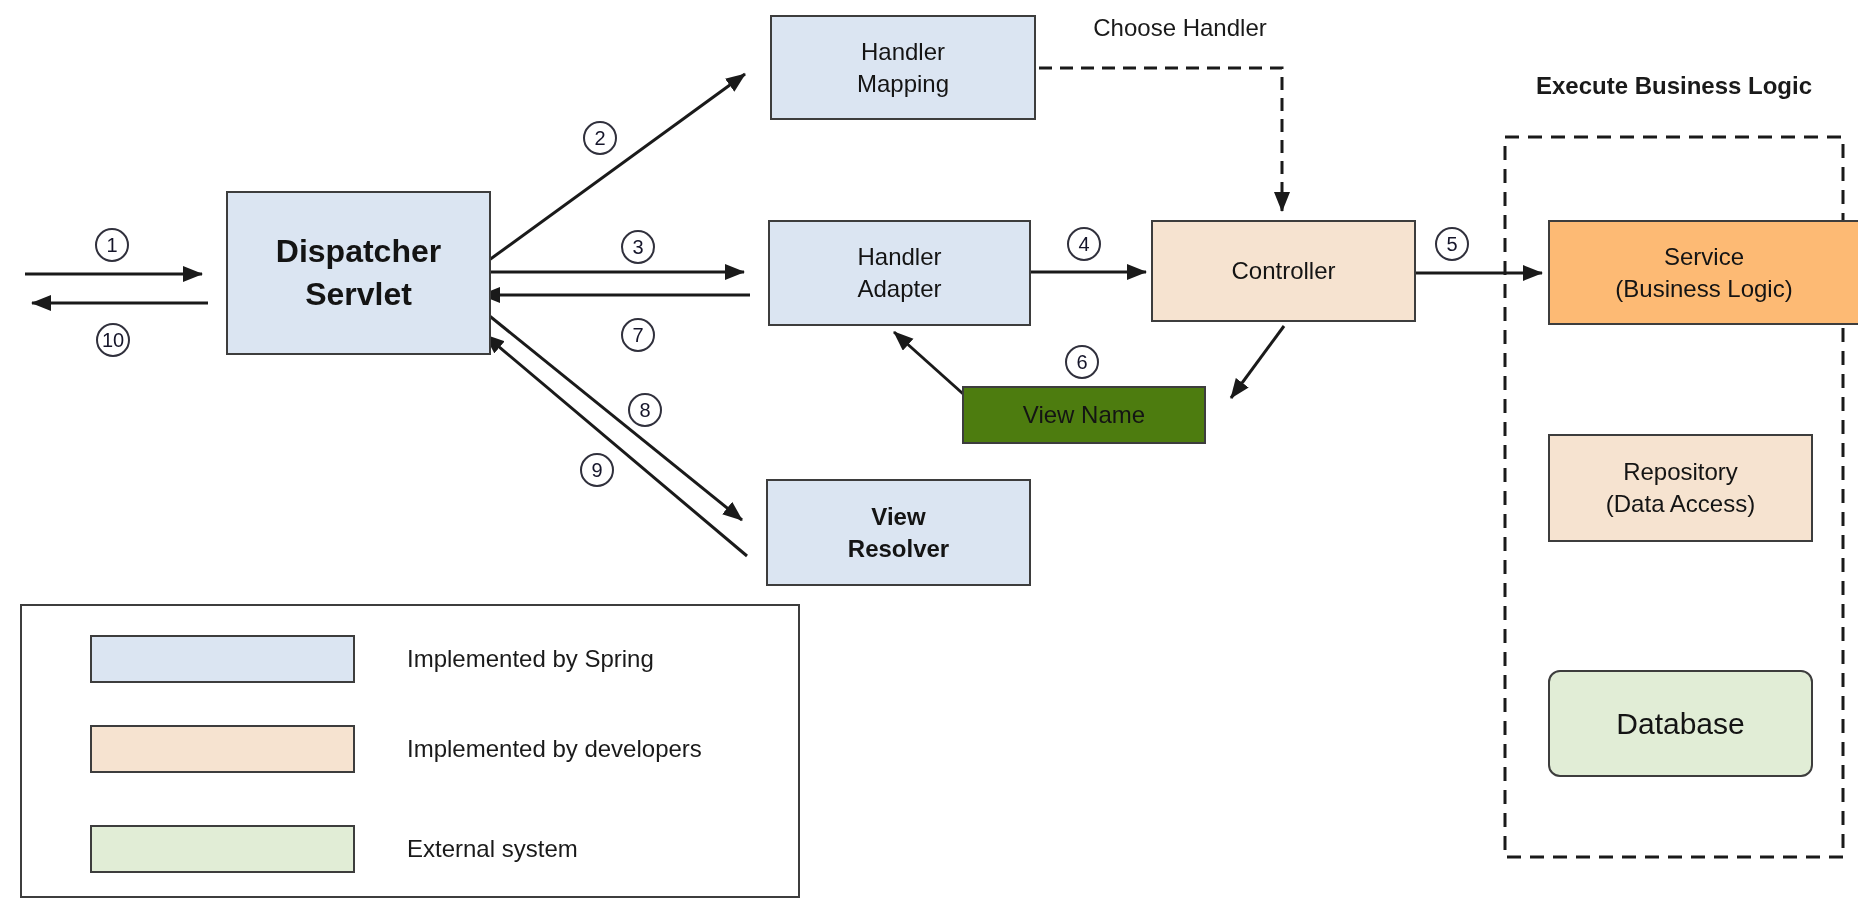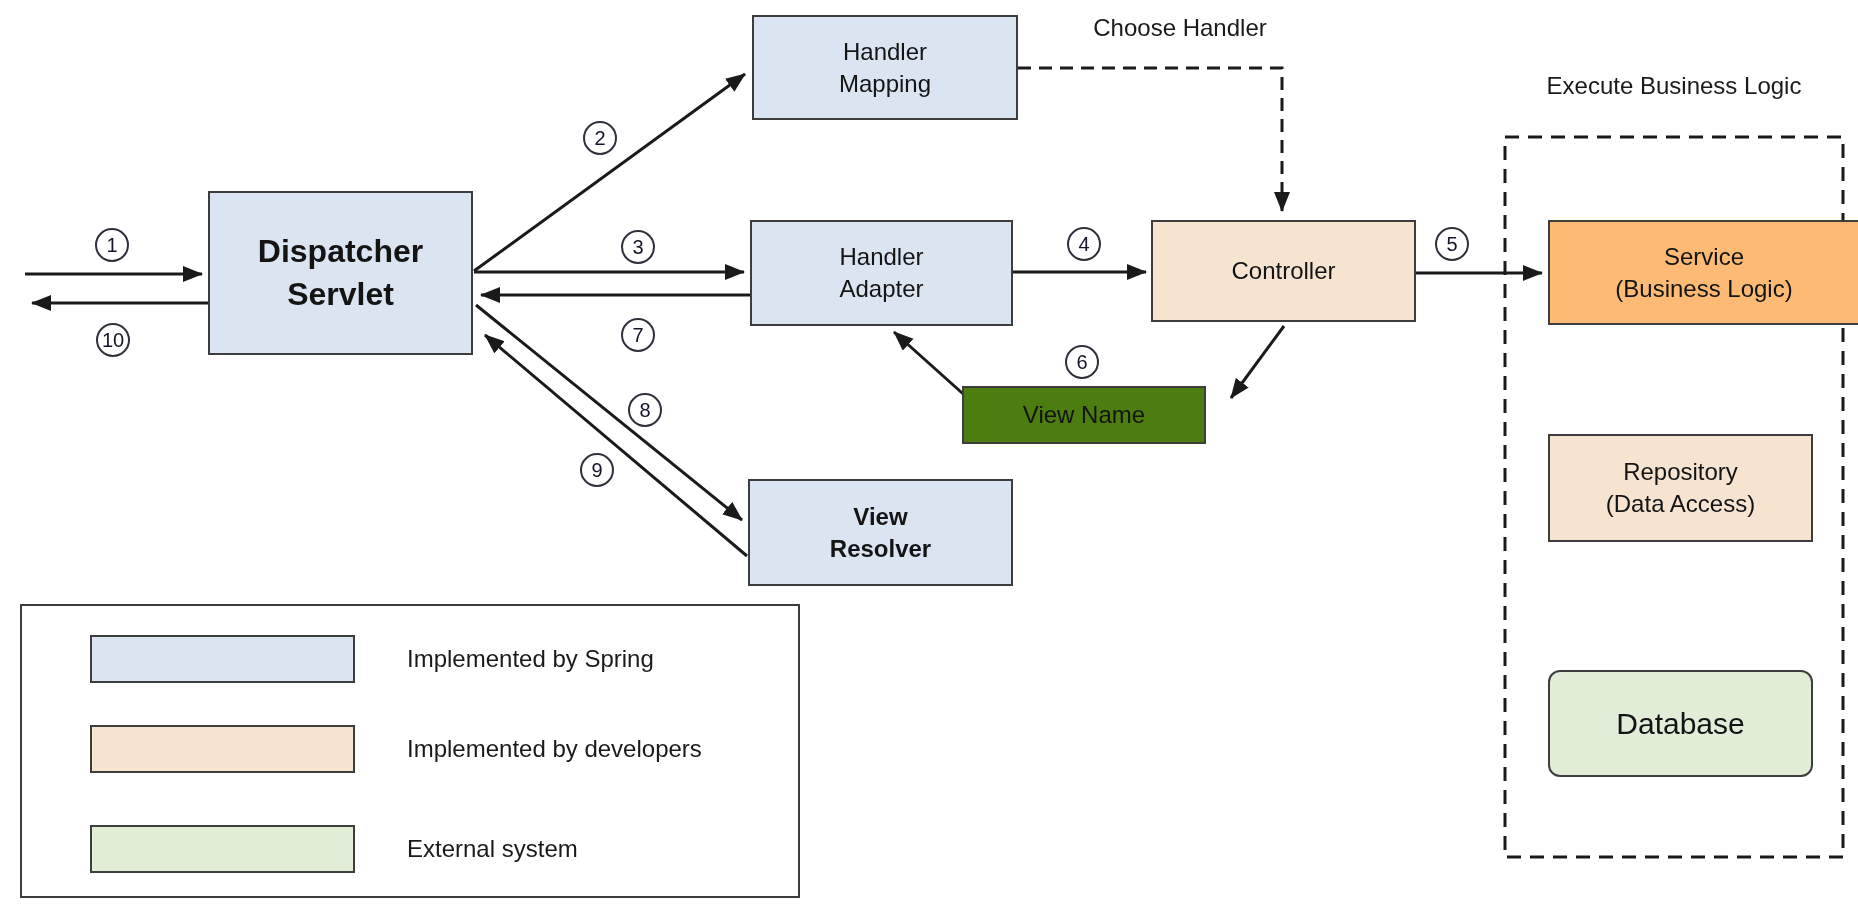--- a/index.html
+++ b/index.html
@@ -6,21 +6,21 @@
   #stage{
     position:relative;width:1858px;height:916px;background:#ffffff;overflow:hidden;
     font-family:"Liberation Sans", sans-serif;color:#111;
   }
   #connectors{position:absolute;left:0;top:0;width:1858px;height:916px;}
   .node{
     position:absolute;display:flex;flex-direction:column;align-items:center;justify-content:center;
     border:2px solid #3d3d3d;box-sizing:border-box;text-align:center;
     font-size:24px;line-height:1.32;color:#141414;
   }
-  .blue{background:#dbe5f2;}
+  .blue{background:#dbe5f2;margin-left:18px;}
   .tan{background:#f6e3d0;}
   .green{background:#e1edd6;}
   .node.dispatcher{font-weight:bold;font-size:32px;line-height:1.35;}
   .node.database{font-size:30px;}
   .float-label{
     position:absolute;font-size:24px;color:#1a1a1a;white-space:nowrap;text-align:center;
   }
   .dashed-region{
     position:absolute;left:1505px;top:137px;width:338px;height:720px;
   }
@@ -107,21 +107,21 @@
     <span>Repository</span>
     <span>(Data Access)</span>
   </div>
 
   <div class="node green database" style="left: 1548px; top: 670px; width: 265px; height: 107px; background-color: rgb(225, 237, 214); border-radius: 12px;">
     <span>Database</span>
   </div>
 
   <div class="float-label" style="left:1050px;top:14px;width:260px;">Choose Handler</div>
 
-  <div class="float-label" style="left:1505px;top:72px;width:338px;">Execute Business Logic</div>
+  <div class="float-label" style="left:1505px;top:72px;width:338px;font-weight:bold;">Execute Business Logic</div>
 
   <div class="dashed-region"></div>
 
   <div class="step" style="left:95px;top:228px;">1</div>
   <div class="step" style="left:583px;top:121px;">2</div>
   <div class="step" style="left:621px;top:230px;">3</div>
   <div class="step" style="left:1067px;top:227px;">4</div>
   <div class="step" style="left:1435px;top:227px;">5</div>
   <div class="step" style="left:1065px;top:345px;">6</div>
   <div class="step" style="left:621px;top:318px;">7</div>

